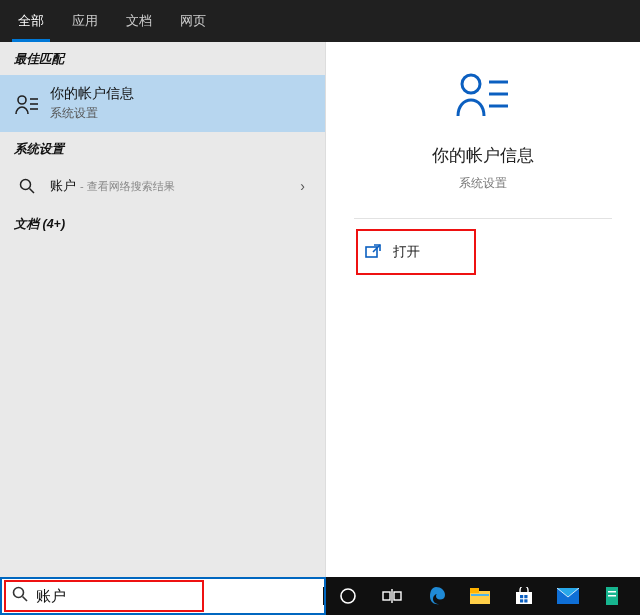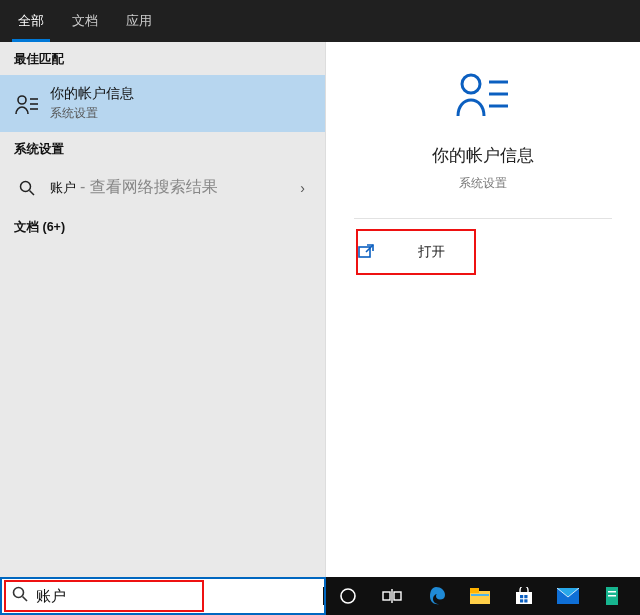--- a/index.html
+++ b/index.html
@@ -7,38 +7,38 @@
 
   .tab-bar { background: #202020; height: 42px; display: flex; align-items: stretch; padding: 0 4px; }
   .tab { color: #ccc; font-size: 13px; padding: 0 14px; display: flex; align-items: center; cursor: pointer; position: relative; }
   .tab.active { color: #fff; }
   .tab.active::after { content:""; position:absolute; left:8px; right:8px; bottom:0; height:3px; background:#0078d7; }
   .tab .chev { margin-left:4px; font-size:10px; }
 
   .main { display:flex; height: 535px; background:#e9e9e9; }
 
   .left { width: 325px; background:#e9e9e9; display:flex; flex-direction:column; }
-  .section-head { font-size:12.5px; font-weight:bold; color:#111; padding:9px 14px 7px; }
+  .section-head { font-size:12.5px; font-weight:bold; color:#111; padding:9px 14px 7px;font-style:italic; }
   .result-item { display:flex; align-items:center; padding:10px 14px; cursor:pointer; }
   .result-item.selected { background:#b7d6ef; }
   .result-icon { width:26px; display:flex; justify-content:center; color:#333; flex-shrink:0; }
   .result-text { margin-left:10px; flex:1; }
   .result-title { font-size:14px; color:#111; }
   .result-sub { font-size:12px; color:#555; margin-top:2px; }
   .web-item { display:flex; align-items:center; padding:12px 14px; cursor:pointer; }
   .web-item .result-title { font-size:13px; }
-  .web-item .hint { font-size:16px; color:#888; margin-left:4px;}
+  .web-item .hint { font-size:11px; color:#888; margin-left:4px;}
   .chevron-right { color:#555; font-size:14px; padding-right:6px;}
 
   .right { flex:1; background:#fff; border-left:1px solid #ddd; display:flex; flex-direction:column; align-items:center; position:relative; }
   .detail-icon { margin-top:28px; color:#0b5fc0; }
   .detail-title { font-size:17px; color:#222; margin-top:22px; }
   .detail-sub { font-size:12px; color:#777; margin-top:8px; }
   .detail-sep { height:1px; width:82%; background:#e2e2e2; margin-top:26px; }
-  .open-row { align-self:stretch; margin:10px 0 0 30px; width:120px; display:flex; align-items:center; padding:12px 0; cursor:pointer; border:2px solid #e11;gap:32px; }
+  .open-row { align-self:stretch; margin:10px 0 0 30px; width:120px; display:flex; align-items:center; padding:12px 7px; cursor:pointer; border:2px solid #e11; }
   .open-row .oicon { color:#0b5fc0; margin-right:12px; font-size:14px;}
   .open-row .olabel { font-size:13.5px; color:#222; }
 
   .search-wrap { position:absolute; left:0; bottom:0; width:326px; height:38px; background:#fff; border:2px solid #0067c0; display:flex; align-items:center; }
   .hl-box { position:absolute; left:4px; bottom:3px; width:200px; height:32px; border:2px solid #e11; pointer-events:none; }
   .search-icon { padding:0 8px 0 10px; color:#333; }
   .search-input { border:none; outline:none; font-size:15px; flex:1; color:#111; font-family:inherit; }
   .caret { width:1px; height:18px; background:#111; animation: blink 1s step-start infinite; margin-left:-1px;}
   @keyframes blink { 50% { opacity:0; } }
 
@@ -47,24 +47,27 @@
   .tb-item svg { display:block; }
 </style>
 </head>
 <body>
 
 <div class="tab-bar">
   <div class="tab active">
       <span>全部</span>
     </div>
   <div class="tab">
+      <span>应用</span>
+    </div>
+  <div class="tab">
       <span>文档</span>
     </div>
   <div class="tab">
-      <span>应用</span>
+      <span>网页</span>
     </div>
 </div>
 
 <div class="main">
   <div class="left">
     <div class="section-head">最佳匹配</div>
     <div class="result-item selected">
       <div class="result-icon">
         <svg width="24" height="22" viewBox="0 0 24 22" fill="none" stroke="#222" stroke-width="1.6">
           <circle cx="7" cy="7" r="4"></circle>
@@ -88,21 +91,21 @@
             <line x1="10.5" y1="10.5" x2="15" y2="15"></line>
           </svg>
       </div>
       <div class="result-text" style="display:flex;align-items:baseline;">
         <span class="result-title">账户</span>
         <span class="hint">- 查看网络搜索结果</span>
       </div>
       <div class="chevron-right">›</div>
     </div>
 
-    <div class="section-head">文档 (6+)</div>
+    <div class="section-head">文档 (4+)</div>
   </div>
 
   <div class="right">
     <div class="detail-icon">
       <svg width="54" height="48" viewBox="0 0 54 48" fill="none" stroke="#0b5fc0" stroke-width="3">
         <circle cx="15" cy="14" r="9"></circle>
           <path d="M2 46c0-10 6-16 13-16s13 6 13 16"></path>
         <line x1="33" y1="12" x2="52" y2="12"></line>
           <line x1="33" y1="24" x2="52" y2="24"></line>
           <line x1="33" y1="36" x2="52" y2="36"></line>

